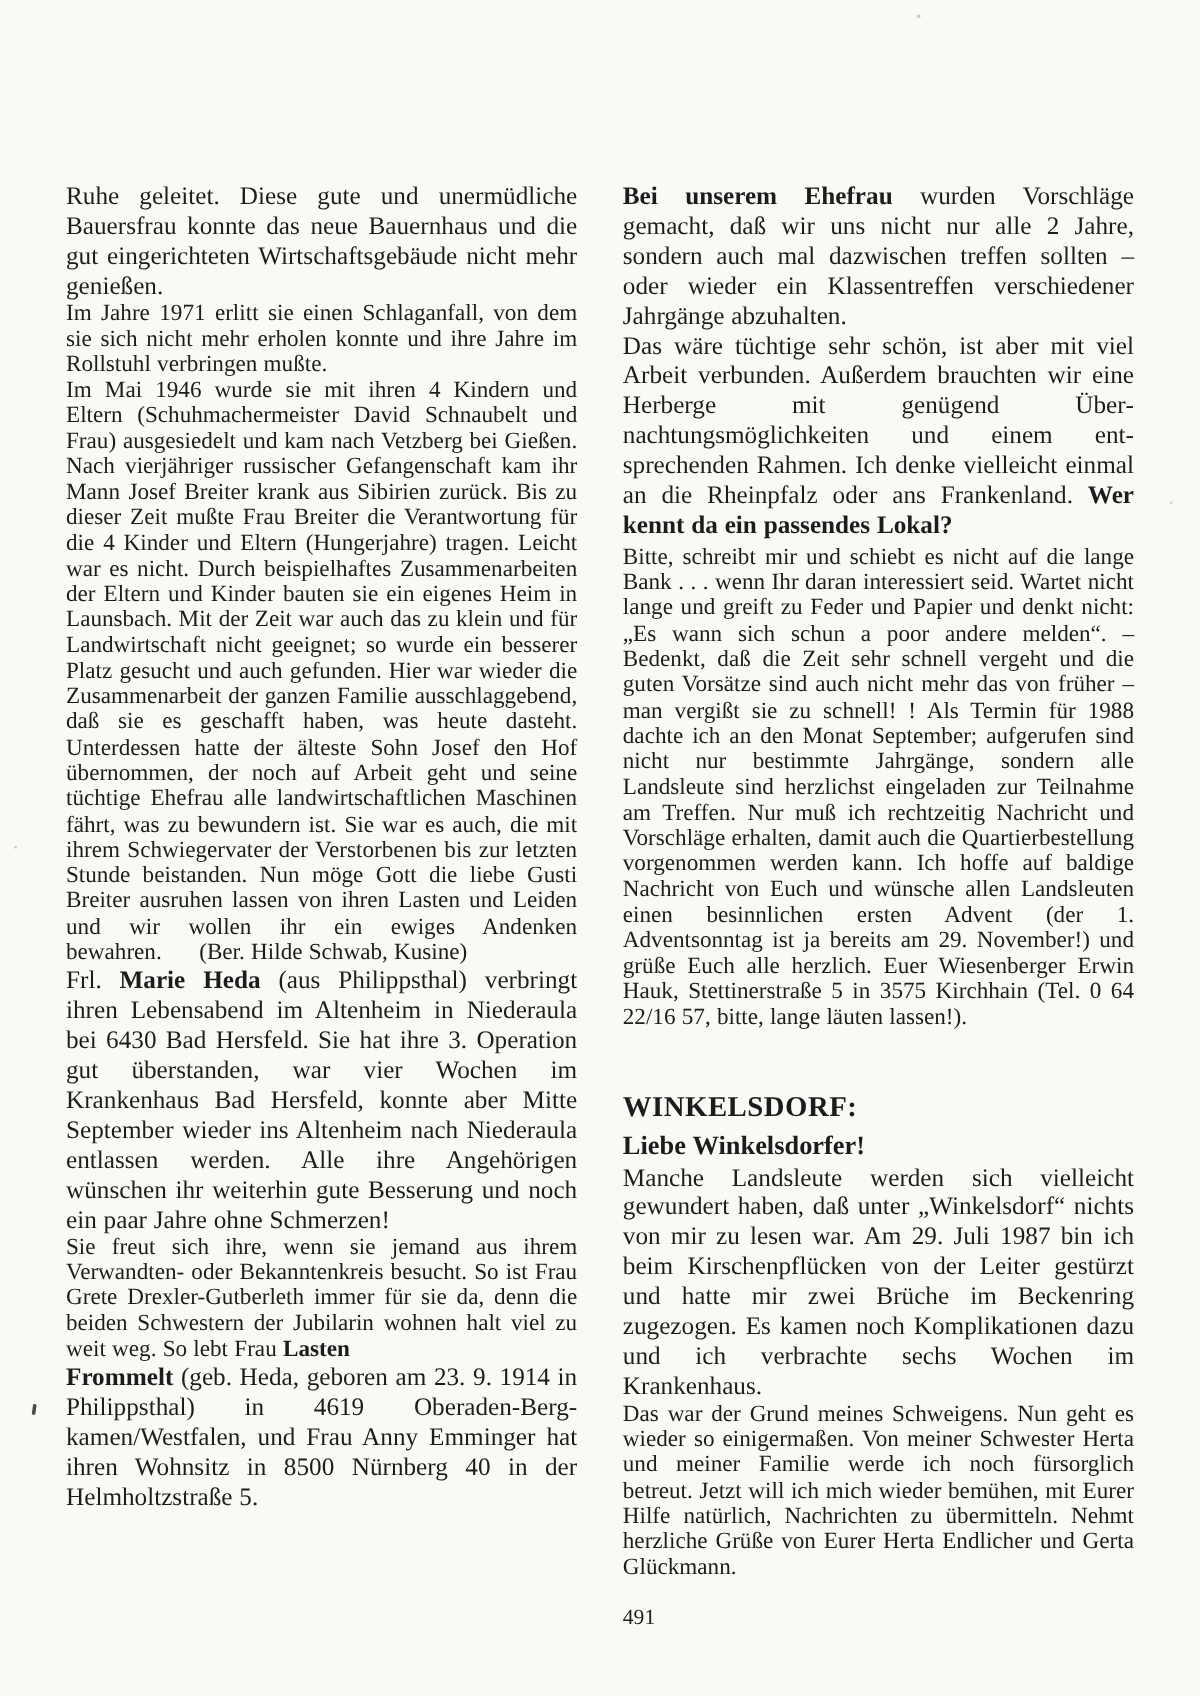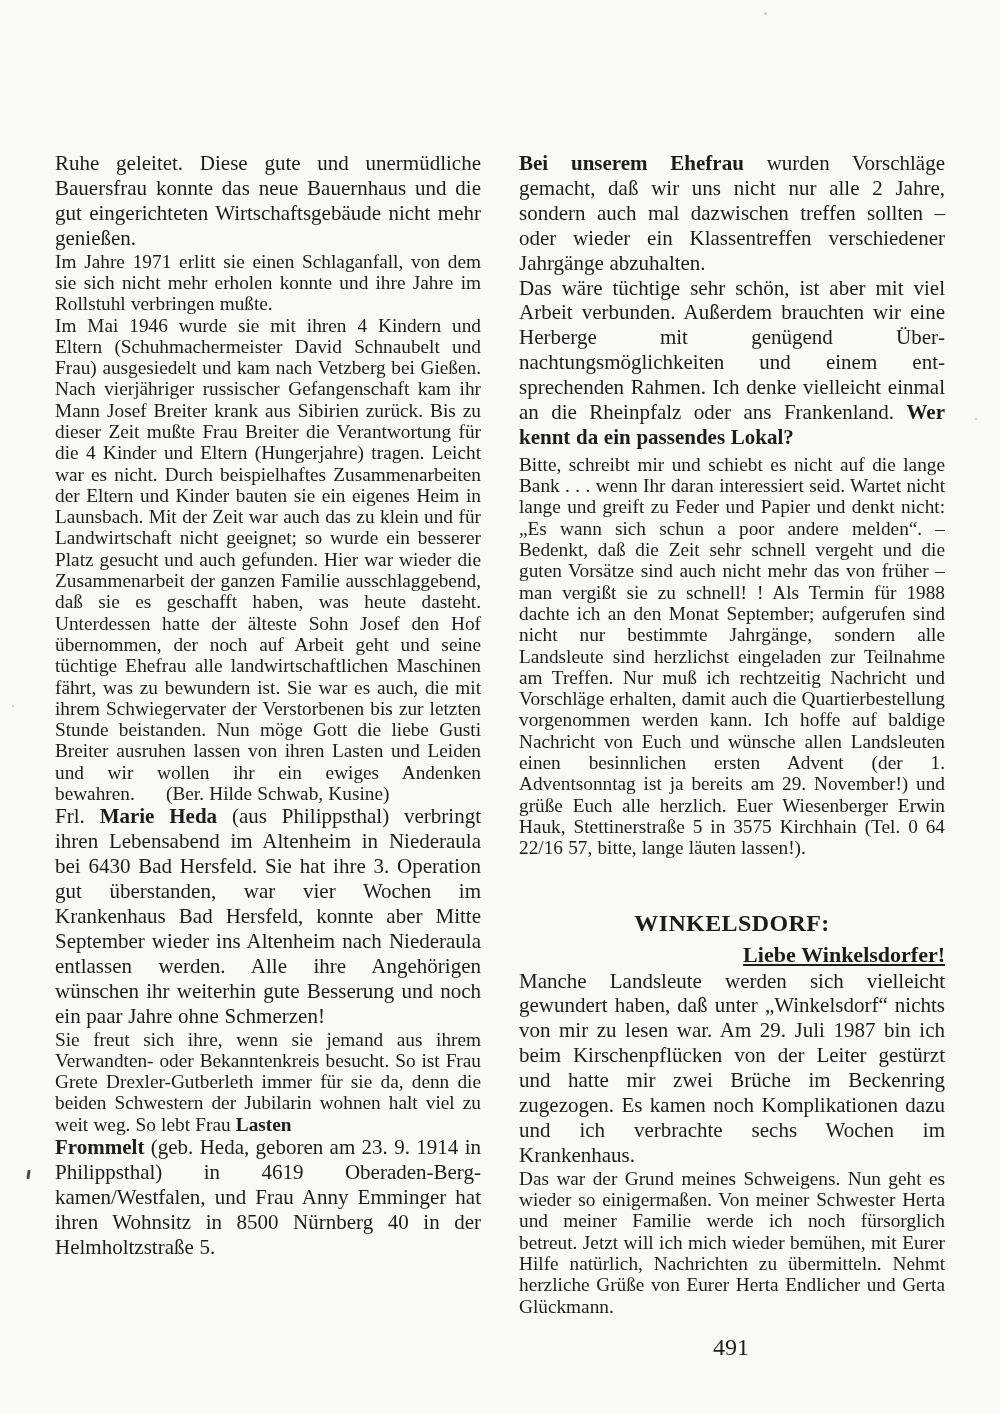--- a/index.html
+++ b/index.html
@@ -41,34 +41,33 @@
   .s-l { font-size: 21px;   line-height: 24.9px; }
   .s-m { font-size: 19.3px; line-height: 21.3px; }
   .s-h1 {
     font-size: 22.5px; line-height: 26px;
     margin-top: 13px; margin-bottom: 7px;
     text-align: left;
   }
   .s-h2 {
     font-size: 24px; line-height: 28px;
     margin-top: 50px;
-    text-align: center; letter-spacing: 0.4px;
+    text-align: left; letter-spacing: 0.4px;
   }
   .s-h3 {
     font-size: 22px; line-height: 26px;
     margin-top: 5px; margin-bottom: 1px;
-    text-align: right;
-    text-decoration: underline;
+    text-align: left;
   }
   .g-s { margin-top: 4px; }
   .bold { font-weight: 700; }
   .page-number {
     margin-top: 17px;
-    text-align: center;
-    font-size: 24px;
+    text-align: left;
+    font-size: 18px;
     line-height: 26px;
     padding-right: 2px;
   }
   .scan-mark {
     position: absolute;
     left: 27px;
     top: 1170px;
     width: 3px;
     height: 9px;
     background: #4d4d4d;

